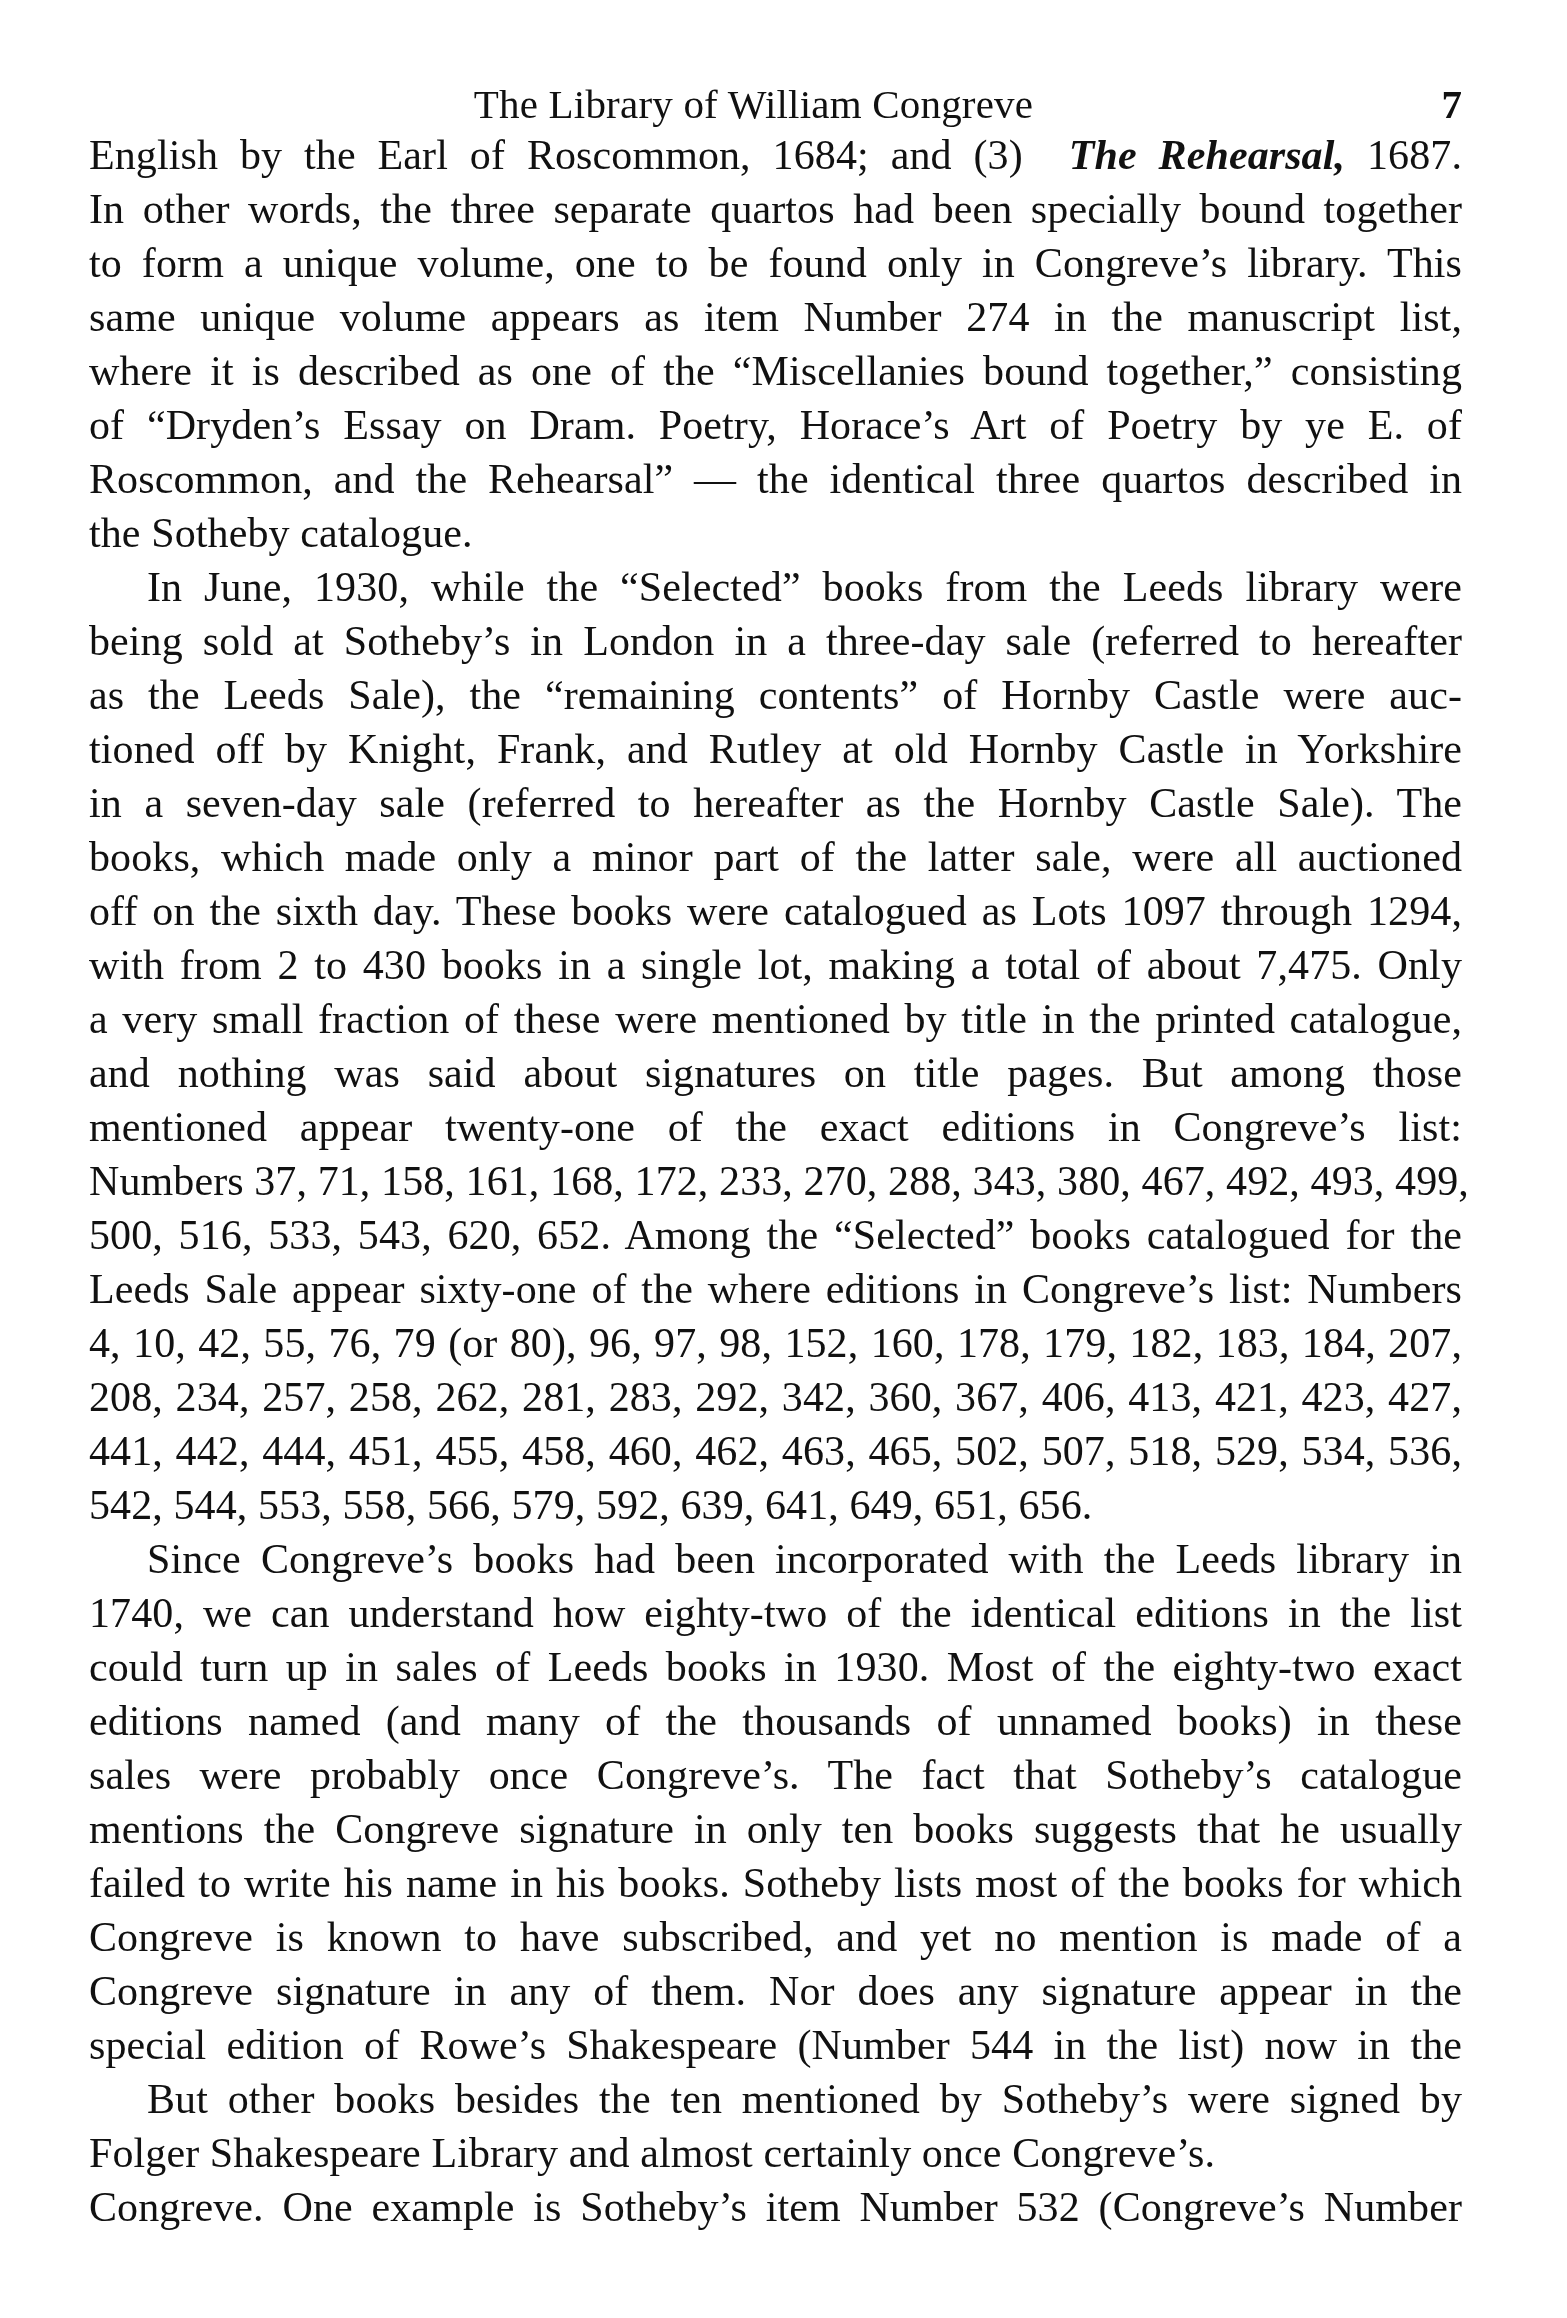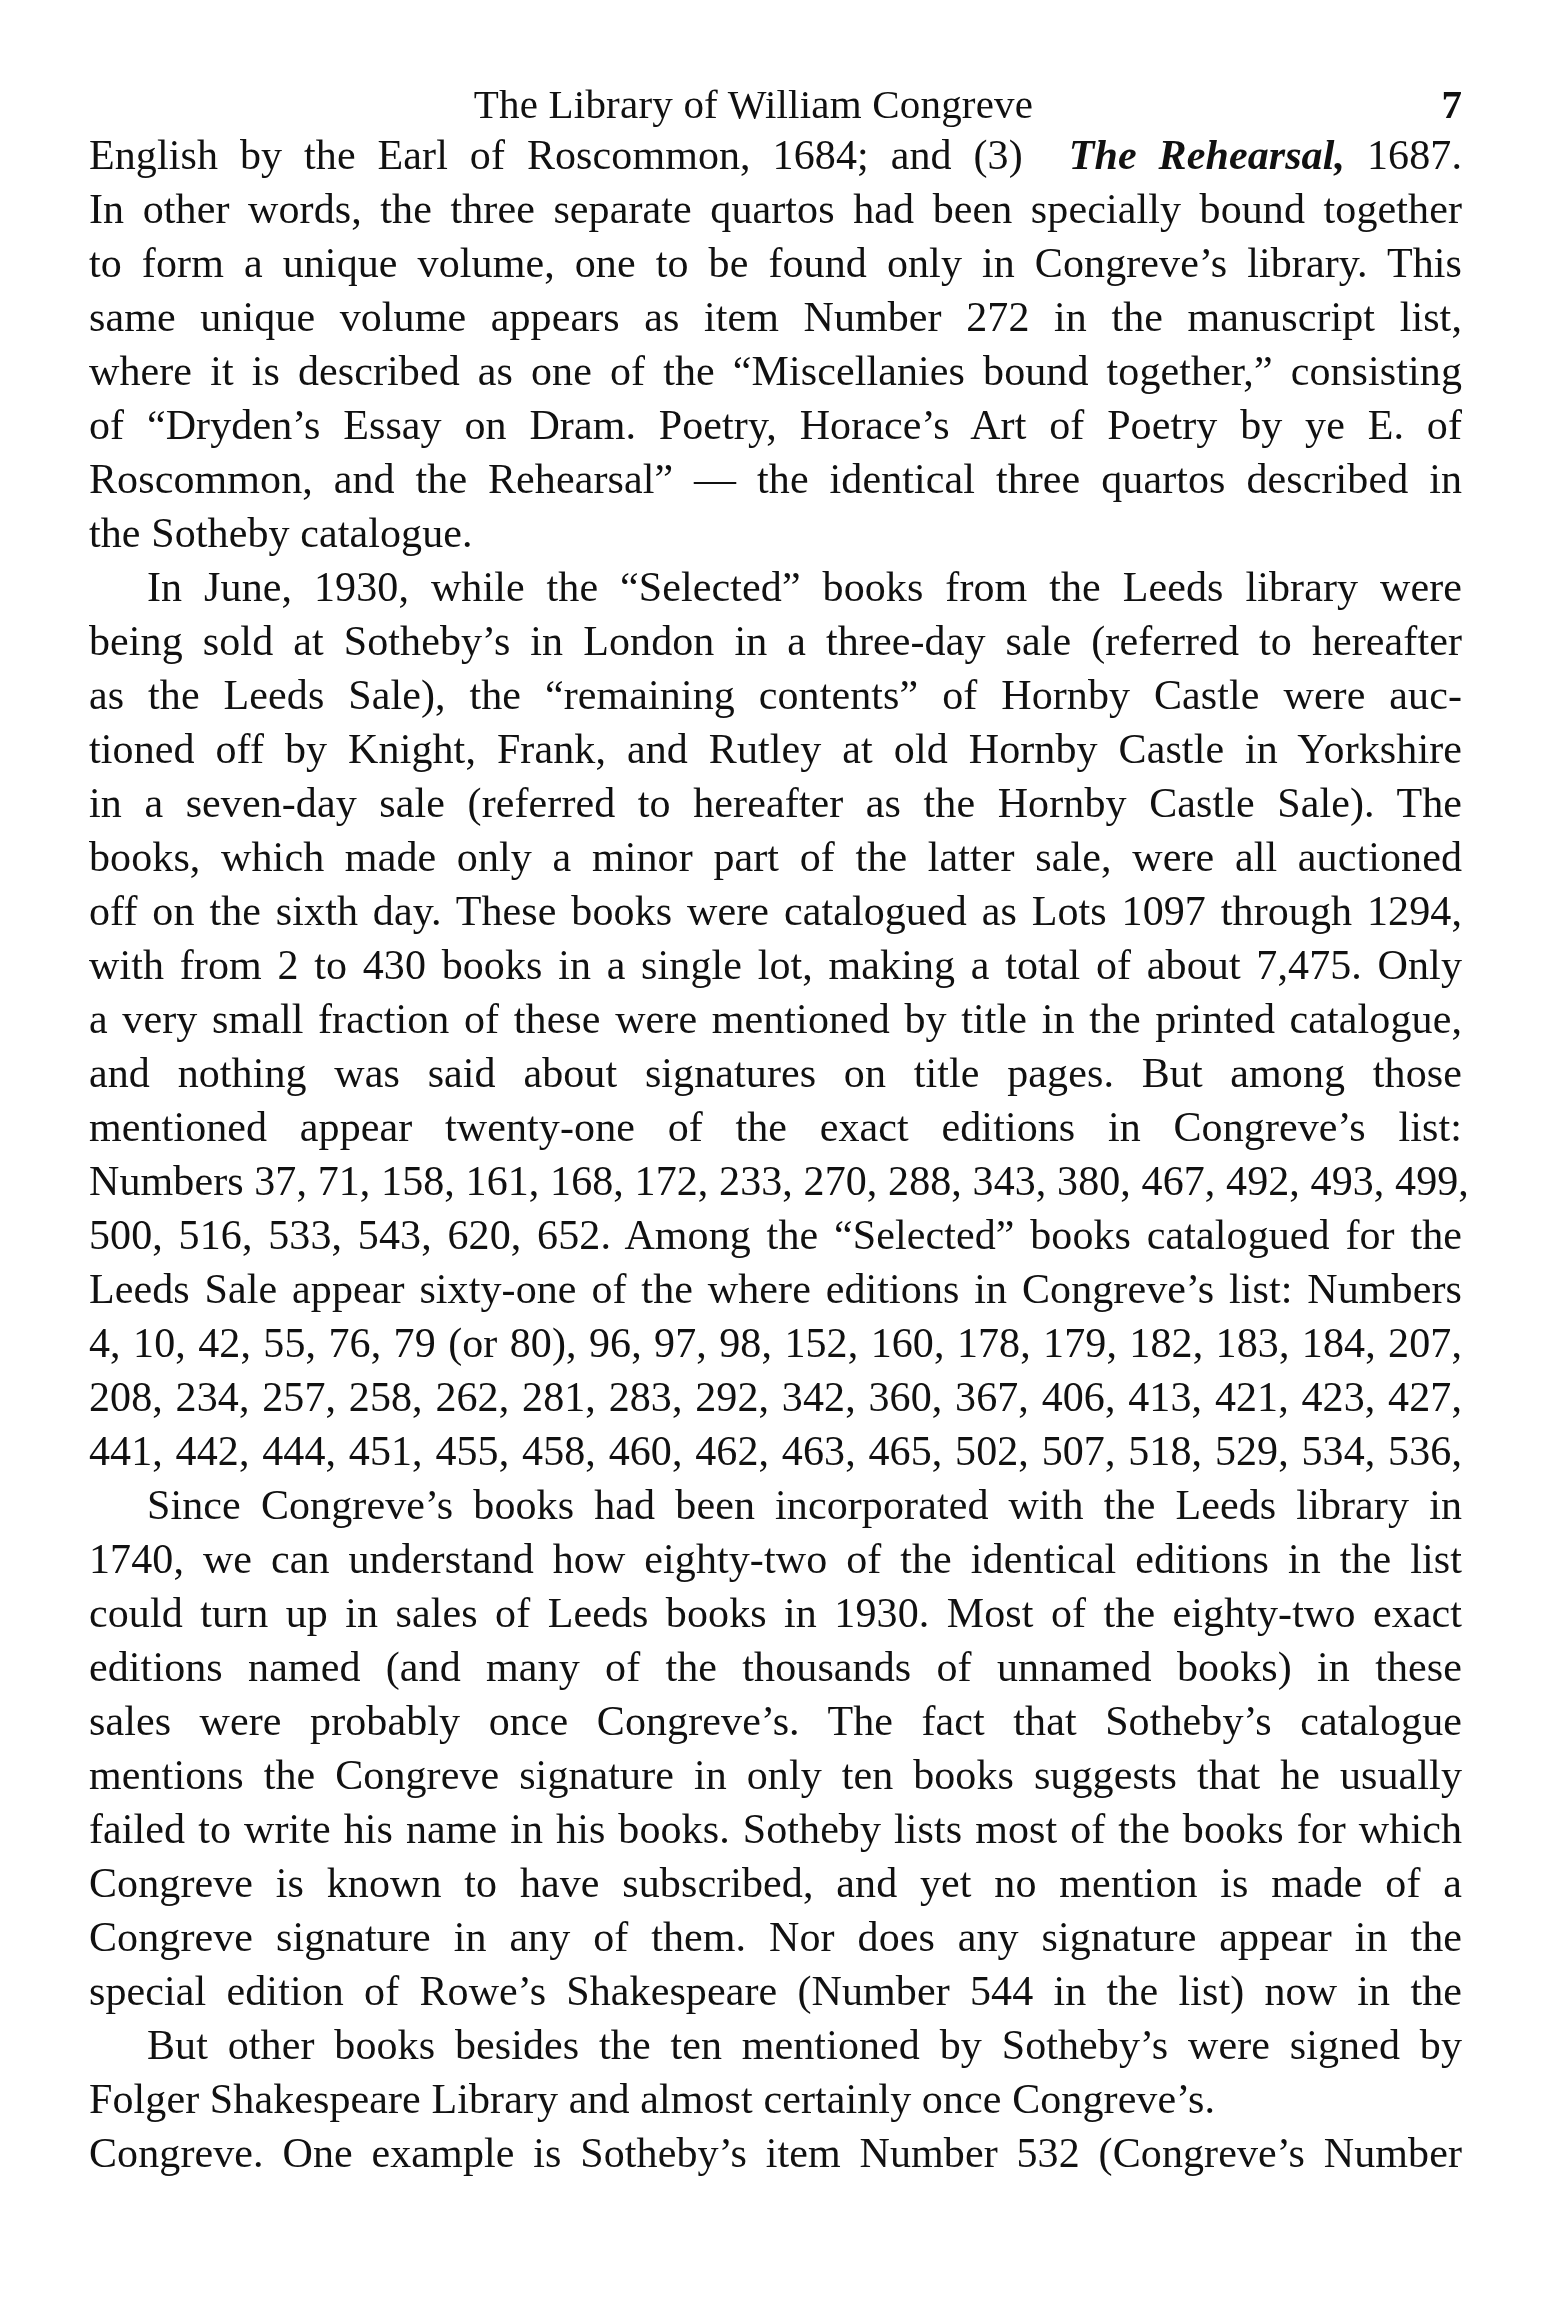--- a/index.html
+++ b/index.html
@@ -73,21 +73,21 @@
 <div class="page">
   <div class="running-head">
     <span class="running-title">The Library of William Congreve</span>
     <span class="page-number">7</span>
   </div>
 
   <div class="body">
     <span class="line"><span>English by the Earl of Roscommon, 1684; and (3) </span><em>The Rehearsal,</em><span> 1687.</span></span>
     <span class="line">In other words, the three separate quartos had been specially bound together</span>
     <span class="line">to form a unique volume, one to be found only in Congreve’s library. This</span>
-    <span class="line">same unique volume appears as item Number 272 in the manuscript list,</span>
+    <span class="line">same unique volume appears as item Number 274 in the manuscript list,</span>
     <span class="line">where it is described as one of the “Miscellanies bound together,” consisting</span>
     <span class="line">of “Dryden’s Essay on Dram. Poetry, Horace’s Art of Poetry by ye E. of</span>
     <span class="line">Roscommon, and the Rehearsal” — the identical three quartos described in</span>
     <span class="line last">the Sotheby catalogue.</span>
     <span class="line indent">In June, 1930, while the “Selected” books from the Leeds library were</span>
     <span class="line">being sold at Sotheby’s in London in a three-day sale (referred to hereafter</span>
     <span class="line">as the Leeds Sale), the “remaining contents” of Hornby Castle were auc-</span>
     <span class="line">tioned off by Knight, Frank, and Rutley at old Hornby Castle in Yorkshire</span>
     <span class="line">in a seven-day sale (referred to hereafter as the Hornby Castle Sale). The</span>
     <span class="line">books, which made only a minor part of the latter sale, were all auctioned</span>
@@ -95,20 +95,21 @@
     <span class="line">with from 2 to 430 books in a single lot, making a total of about 7,475. Only</span>
     <span class="line">a very small fraction of these were mentioned by title in the printed catalogue,</span>
     <span class="line">and nothing was said about signatures on title pages. But among those</span>
     <span class="line">mentioned appear twenty-one of the exact editions in Congreve’s list:</span>
     <span class="line">Numbers 37, 71, 158, 161, 168, 172, 233, 270, 288, 343, 380, 467, 492, 493, 499,</span>
     <span class="line">500, 516, 533, 543, 620, 652. Among the “Selected” books catalogued for the</span>
     <span class="line">Leeds Sale appear sixty-one of the where editions in Congreve’s list: Numbers</span>
     <span class="line">4, 10, 42, 55, 76, 79 (or 80), 96, 97, 98, 152, 160, 178, 179, 182, 183, 184, 207,</span>
     <span class="line">208, 234, 257, 258, 262, 281, 283, 292, 342, 360, 367, 406, 413, 421, 423, 427,</span>
     <span class="line">441, 442, 444, 451, 455, 458, 460, 462, 463, 465, 502, 507, 518, 529, 534, 536,</span>
+    <span class="line last">542, 544, 553, 558, 566, 579, 592, 639, 641, 649, 651, 656.</span>
     <span class="line indent">Since Congreve’s books had been incorporated with the Leeds library in</span>
     <span class="line">1740, we can understand how eighty-two of the identical editions in the list</span>
     <span class="line">could turn up in sales of Leeds books in 1930. Most of the eighty-two exact</span>
     <span class="line">editions named (and many of the thousands of unnamed books) in these</span>
     <span class="line">sales were probably once Congreve’s. The fact that Sotheby’s catalogue</span>
     <span class="line">mentions the Congreve signature in only ten books suggests that he usually</span>
     <span class="line">failed to write his name in his books. Sotheby lists most of the books for which</span>
     <span class="line">Congreve is known to have subscribed, and yet no mention is made of a</span>
     <span class="line">Congreve signature in any of them. Nor does any signature appear in the</span>
     <span class="line">special edition of Rowe’s Shakespeare (Number 544 in the list) now in the</span>

